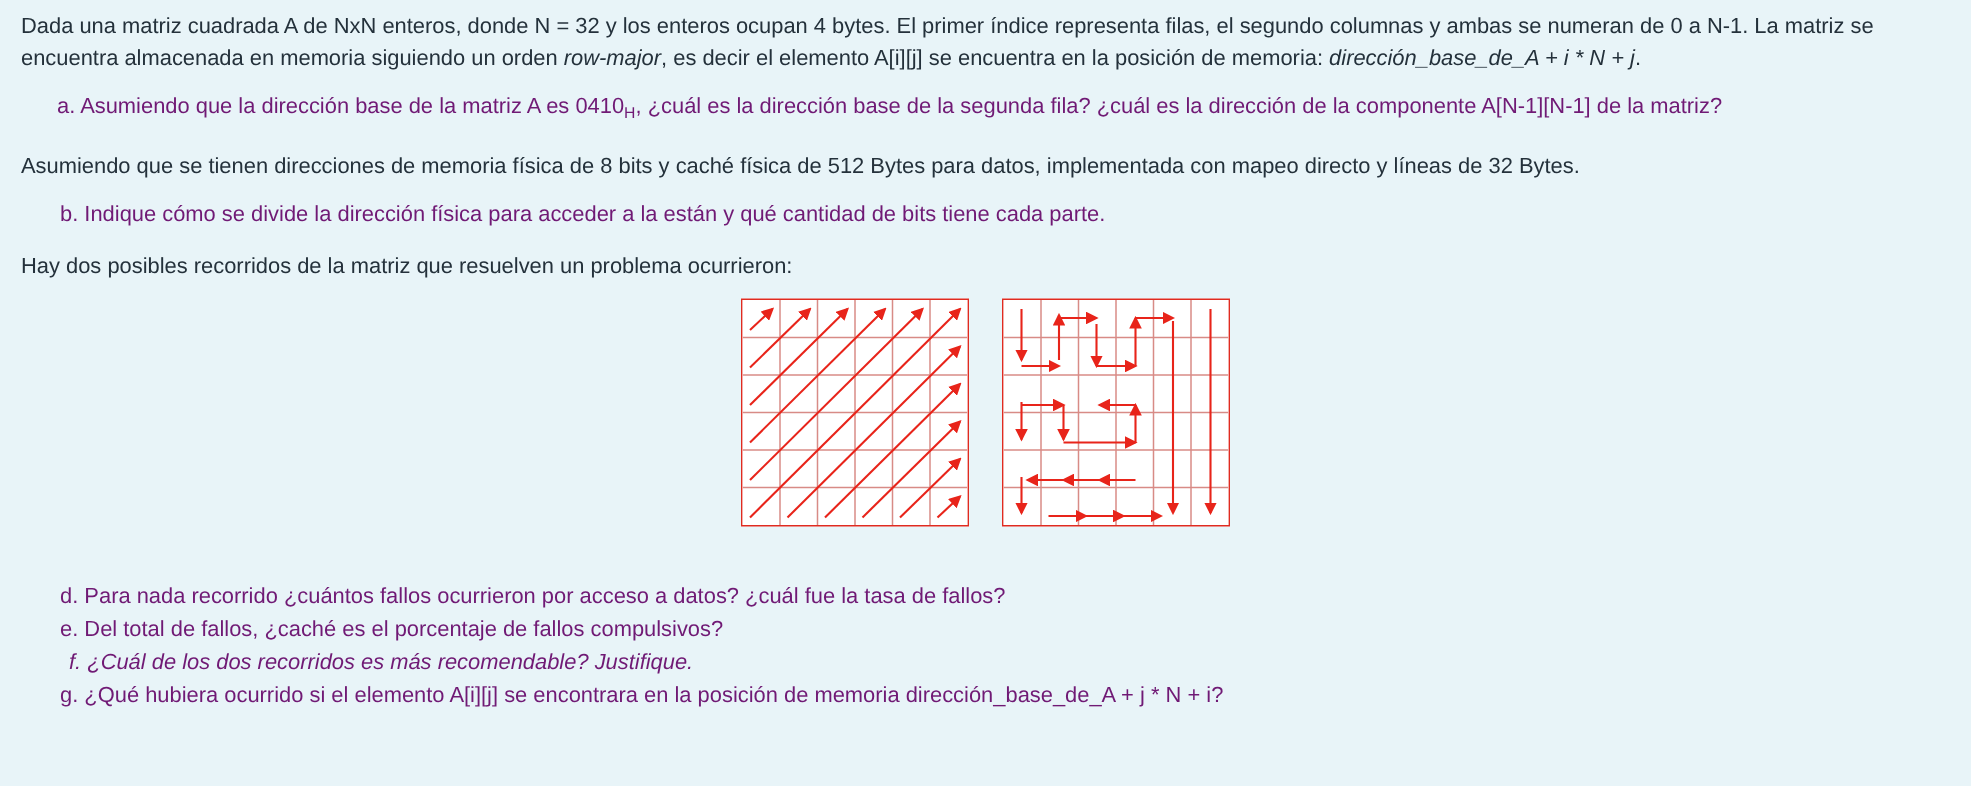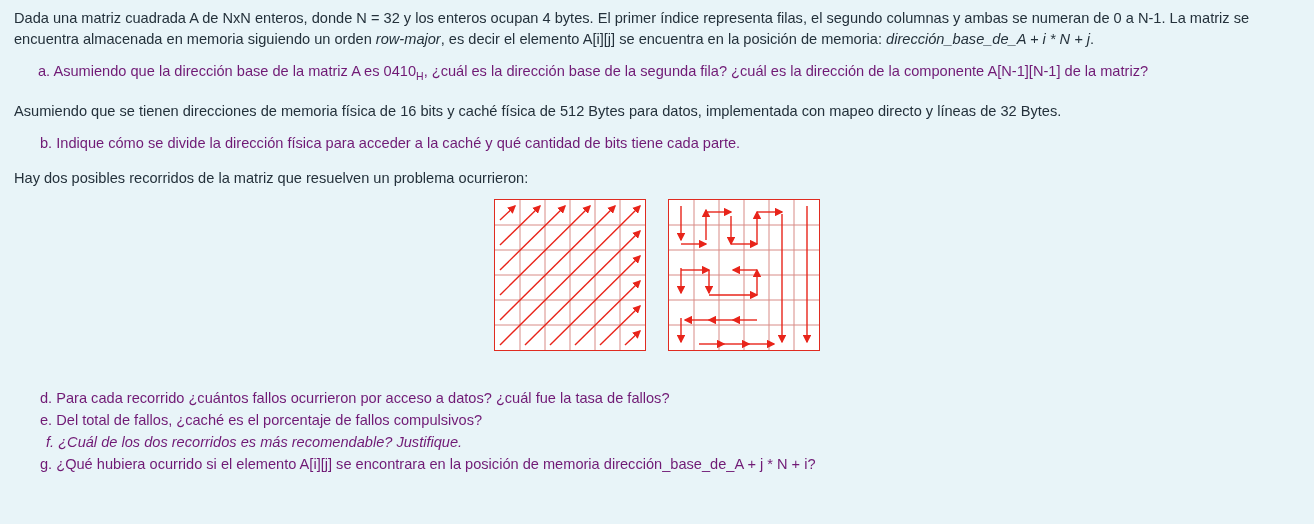--- a/index.html
+++ b/index.html
@@ -65,25 +65,25 @@
 <div id="page">
 
   <p class="para"><span>Dada una matriz cuadrada A de NxN enteros, donde N = 32 y los enteros ocupan 4 bytes. El primer índice representa filas, el segundo columnas y ambas se numeran de 0 a N-1. La matriz se encuentra almacenada en memoria siguiendo un orden </span><span class="ital">row-major</span><span>, es decir el elemento A[i][j] se encuentra en la posición de memoria: </span><span class="ital">dirección_base_de_A + i * N + j</span><span>.</span></p>
 
   <div class="small-gap"></div>
 
   <div class="item"><span>a.</span> <span>Asumiendo que la dirección base de la matriz A es 0410</span><span class="sub">H</span><span>, ¿cuál es la dirección base de la segunda fila? ¿cuál es la dirección de la componente A[N-1][N-1] de la matriz?</span></div>
 
   <div class="block-gap"></div>
 
-  <p class="para">Asumiendo que se tienen direcciones de memoria física de 16 bits y caché física de 512 Bytes para datos, implementada con mapeo directo y líneas de 32 Bytes.</p>
+  <p class="para">Asumiendo que se tienen direcciones de memoria física de 8 bits y caché física de 512 Bytes para datos, implementada con mapeo directo y líneas de 32 Bytes.</p>
 
   <div class="small-gap"></div>
 
-  <div class="item indent-b"><span>b.</span> <span>Indique cómo se divide la dirección física para acceder a la caché y qué cantidad de bits tiene cada parte.</span></div>
+  <div class="item indent-b"><span>b.</span> <span>Indique cómo se divide la dirección física para acceder a la están y qué cantidad de bits tiene cada parte.</span></div>
 
   <div class="block-gap"></div>
 
   <p class="para">Hay dos posibles recorridos de la matriz que resuelven un problema ocurrieron:</p>
 
   <div class="fig-wrap">
     <svg class="grid-box" width="150" height="150" viewBox="0 0 150 150">
       <rect x="0" y="0" width="150" height="150" fill="#ffffff"></rect>
       <g stroke="#d88b86" stroke-width="1">
         <line x1="25" y1="0" x2="25" y2="150"></line>
@@ -164,18 +164,18 @@
         <line x1="80" y1="144" x2="105" y2="144"></line>
       </g>
     </svg>
   </div>
 
   <div class="block-gap line-under"></div>
 
 
   <div class="small-gap"></div>
 
-  <div class="item indent-b"><span>d.</span> <span>Para cada recorrido ¿cuántos fallos ocurrieron por acceso a datos? ¿cuál fue la tasa de fallos?</span></div>
+  <div class="item indent-b"><span>d.</span> <span>Para nada recorrido ¿cuántos fallos ocurrieron por acceso a datos? ¿cuál fue la tasa de fallos?</span></div>
   <div class="item indent-b"><span>e.</span> <span>Del total de fallos, ¿caché es el porcentaje de fallos compulsivos?</span></div>
   <div class="item indent-f"><span>f.</span> <span>¿Cuál de los dos recorridos es más recomendable? Justifique.</span></div>
   <div class="item indent-b"><span>g.</span> <span>¿Qué hubiera ocurrido si el elemento A[i][j] se encontrara en la posición de memoria dirección_base_de_A + j * N + i?</span></div>
 
 </div>
 
 </body></html>

